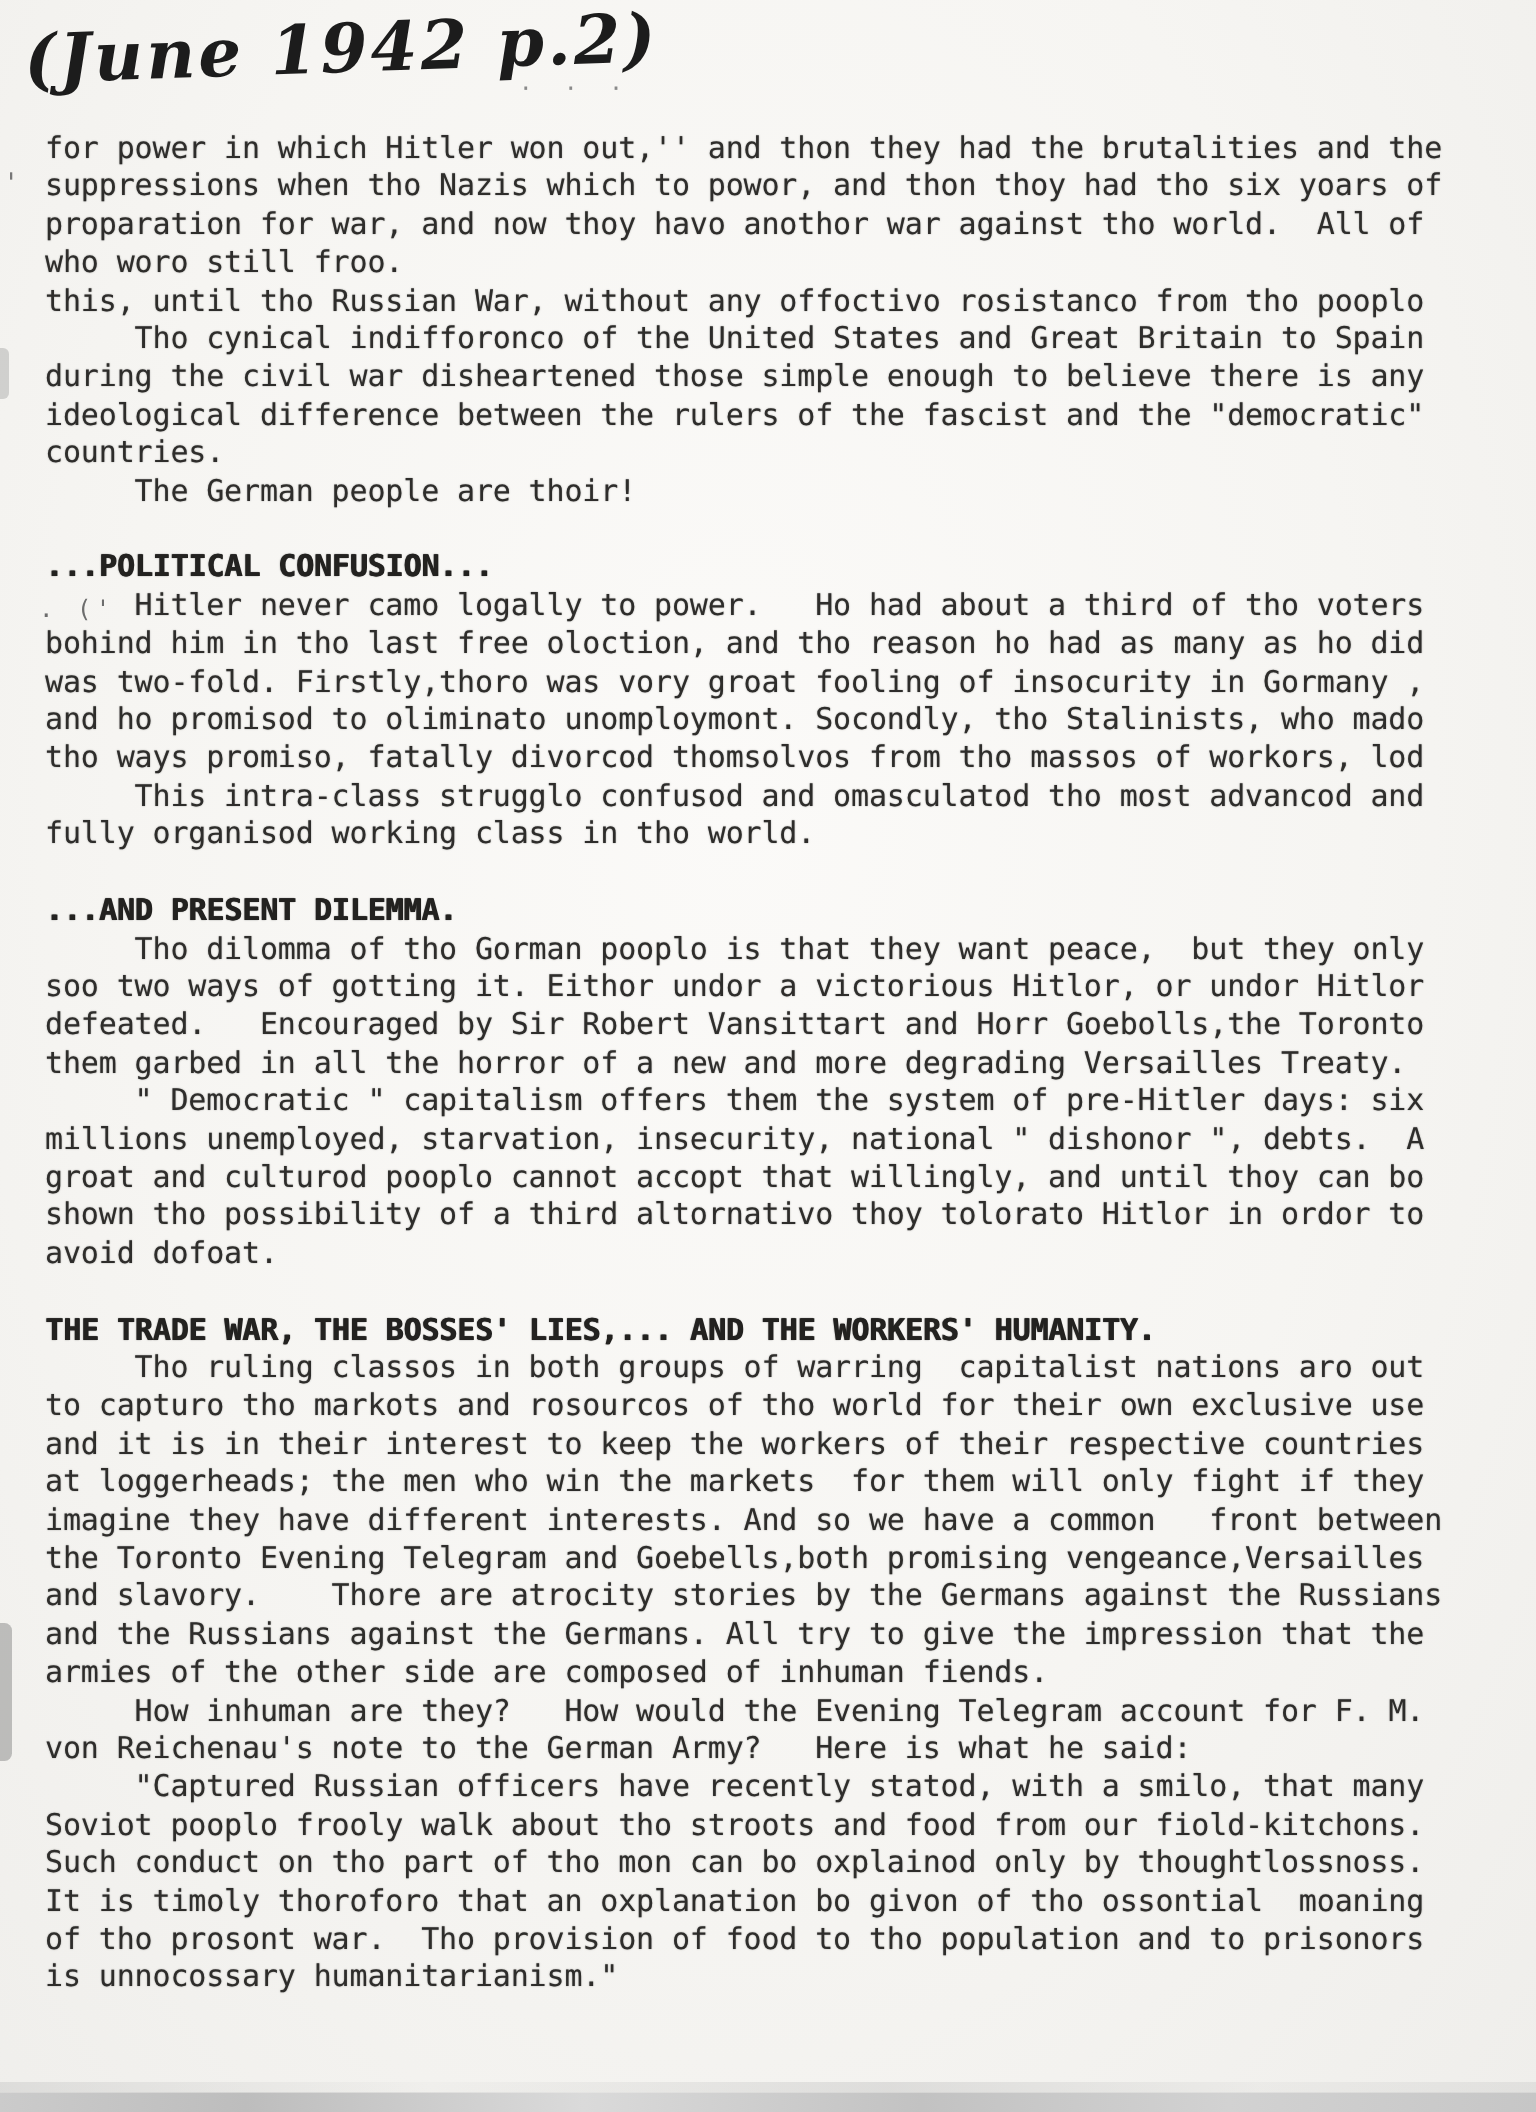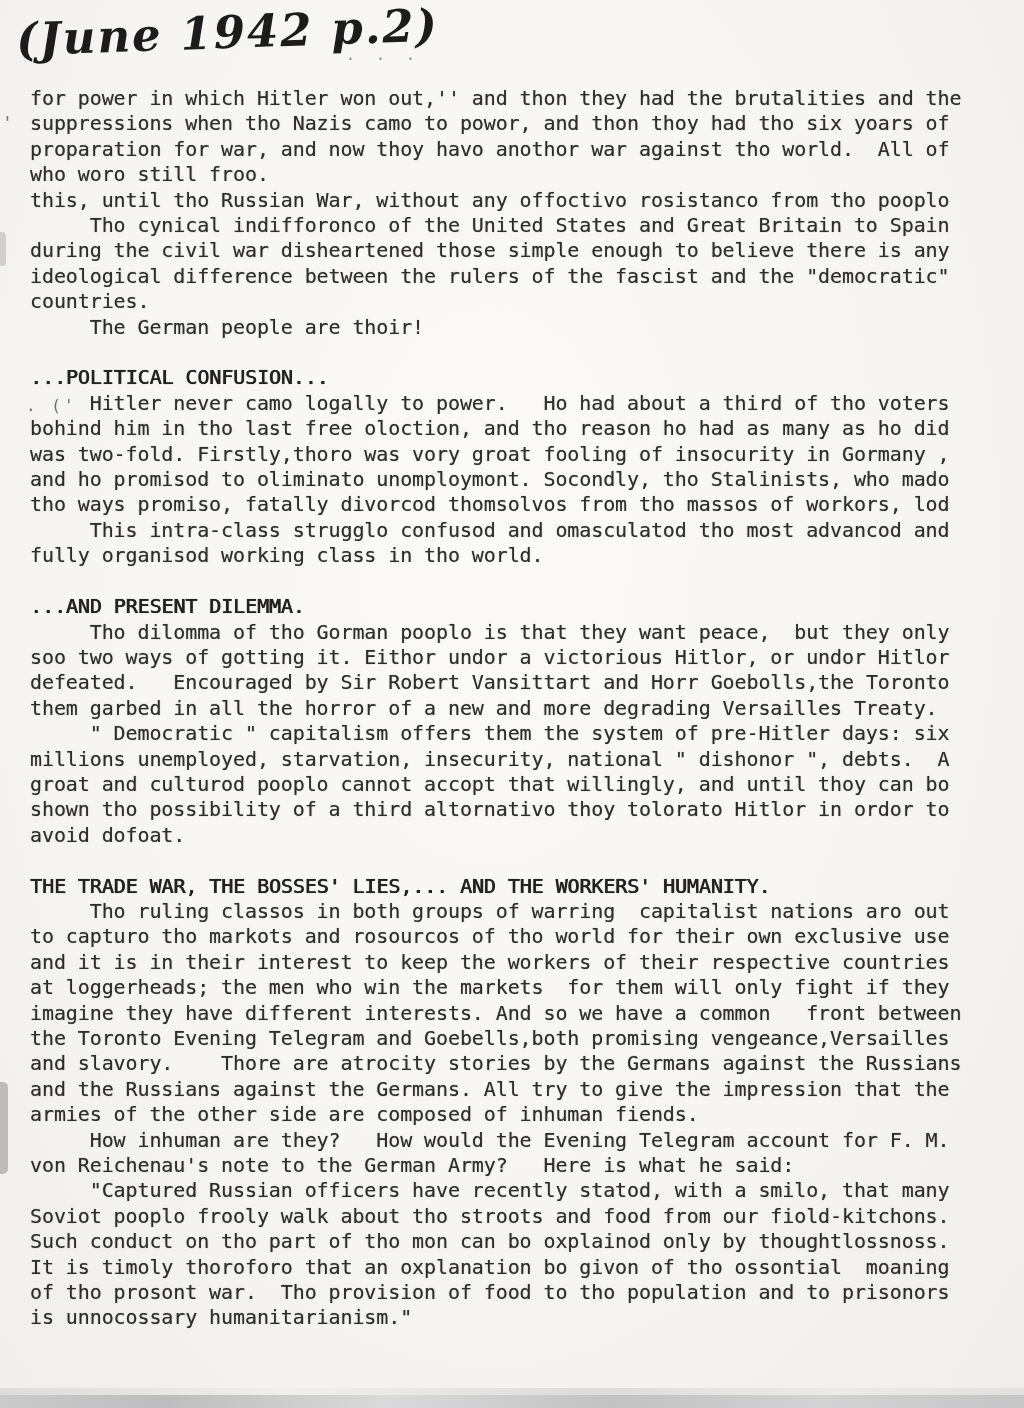--- a/index.html
+++ b/index.html
@@ -39,21 +39,21 @@
   }
   .line{
     white-space:pre;
     font-size:20px;
     line-height:25.4px;
     letter-spacing:-0.1px;
     text-shadow:0 0 1px rgba(46,45,43,0.5);
   }
   .block.heading{margin-top:25.4px;}
   .block.heading .line{
-    font-weight:normal;color:#232220;
+    font-weight:bold;color:#232220;
     text-shadow:0.6px 0 0 #232220, 0 0 1px rgba(35,34,32,0.55);
   }
   .u{
     text-decoration-thickness:1.6px;
     text-underline-offset:4px;
   }
   .band-upper{
     position:absolute;left:0;right:0;bottom:13px;height:7px;
     background:linear-gradient(90deg,rgba(190,190,190,.38),rgba(190,190,190,.06) 28%,rgba(190,190,190,.42) 58%,rgba(190,190,190,.12) 82%,rgba(190,190,190,.3));
   }
@@ -77,21 +77,21 @@
 
 <div class="handwritten">(June 1942 p.2)</div>
 
 <div class="dots-artifact">· · ·</div>
 <div class="margin-mark">. ('</div>
 <div class="edge-tick">'</div>
 
 <div class="doc">
     <div class="block para">
       <div class="line">for power in which Hitler won out,'' and thon they had the brutalities and the</div>
-      <div class="line">suppressions when tho Nazis camo to powor, and thon thoy had tho six yoars of</div>
+      <div class="line">suppressions when tho Nazis which to powor, and thon thoy had tho six yoars of</div>
       <div class="line">proparation for war, and now thoy havo anothor war against tho world.  All of</div>
       <div class="line">who woro still froo.</div>
       <div class="line">this, until tho Russian War, without any offoctivo rosistanco from tho pooplo</div>
     </div>
     <div class="block para">
       <div class="line">     Tho cynical indifforonco of the United States and Great Britain to Spain</div>
       <div class="line">during the civil war disheartened those simple enough to believe there is any</div>
       <div class="line">ideological difference between the rulers of the fascist and the "democratic"</div>
       <div class="line">countries.</div>
     </div>

